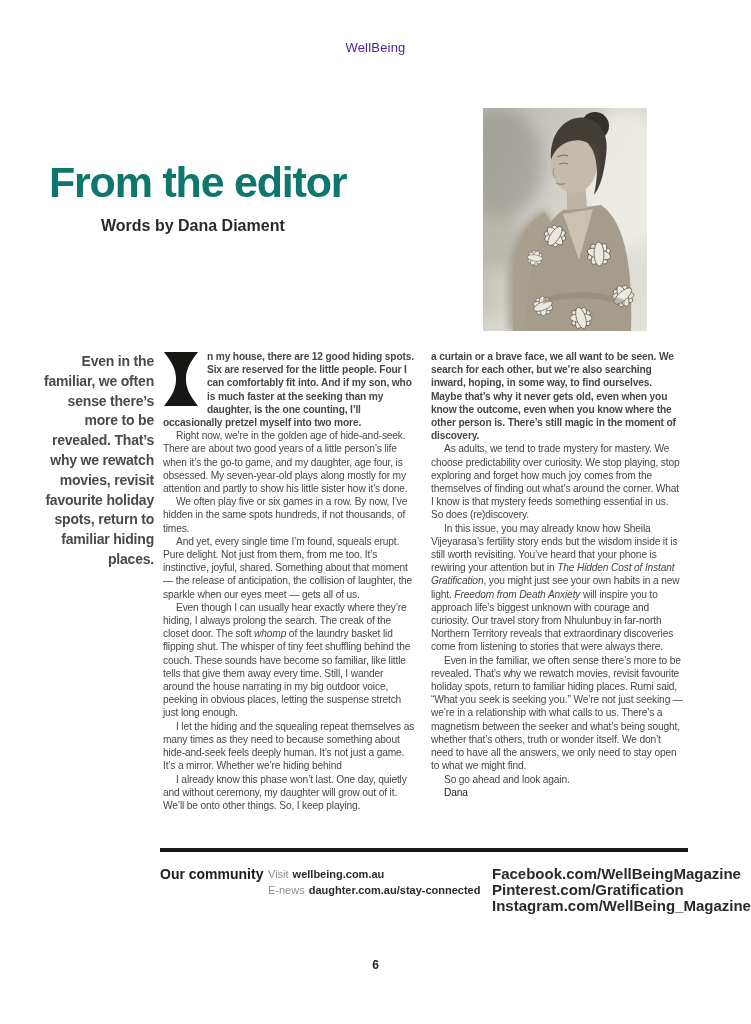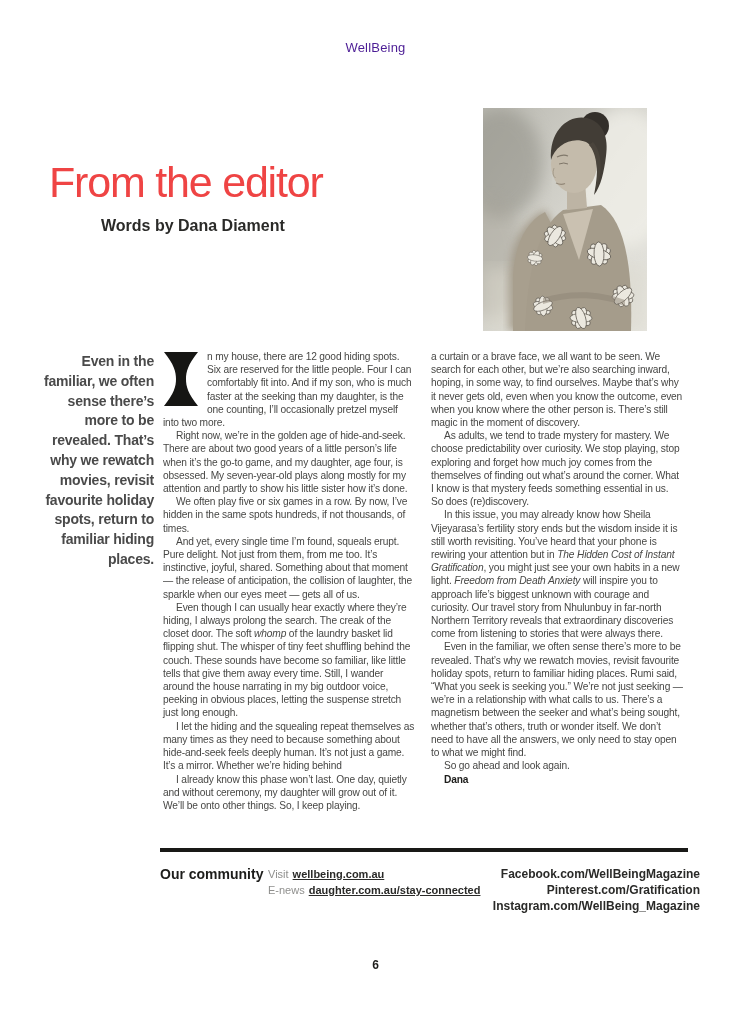--- a/index.html
+++ b/index.html
@@ -7,21 +7,21 @@
     position:relative;width:751px;height:1024px;background:#ffffff;
     margin:0 auto;overflow:hidden;
     font-family:"Liberation Sans",sans-serif;color:#4a4a4a;
   }
   .masthead{
     position:absolute;top:40px;left:0;width:100%;text-align:center;
     font-size:13px;font-weight:400;color:#4c1d95;letter-spacing:.2px;
   }
   .title{
     position:absolute;left:49px;top:158px;
-    font-size:43px;font-weight:400;color:#ef4444;letter-spacing:-1.2px;
+    font-size:43px;font-weight:700;color:#0f766e;letter-spacing:-1.2px;
   }
   .byline{
     position:absolute;left:101px;top:217px;
     font-size:16px;font-weight:700;color:#2a2a28;
   }
   .photo{
     position:absolute;left:483px;top:108px;width:164px;height:223px;
     overflow:hidden;background:#cfcec8;
   }
   .pullquote{
@@ -29,41 +29,41 @@
     text-align:right;font-size:14px;font-weight:700;line-height:19.8px;
     letter-spacing:-.2px;
   }
   .col{
     position:absolute;top:350px;width:252px;
     font-size:10.2px;line-height:13.2px;letter-spacing:-.15px;color:#474745;
   }
   .col-1{left:163px;}
   .col-2{left:431px;}
   .col p{margin:0;text-indent:13px;}
-  .col p.first{text-indent:0;}
+  .col p.first{text-indent:0;font-weight:bold;}
   .it{font-style:italic;}
-  .bd{font-weight:700;color:#1d1d1b;}
+  .bd{font-weight:400;color:#1d1d1b;}
   .dropcap{
     float:left;margin:2px 8px 0 0;width:36px;height:54px;display:block;
   }
   .footer-rule{
     position:absolute;left:160px;top:848px;width:528px;height:4px;
     background:#191917;
   }
   .footer{
     position:absolute;left:160px;top:866px;width:540px;display:flex;
     align-items:flex-start;
   }
   .footer-heading{
     width:108px;font-size:14px;font-weight:700;color:#1d1d1b;flex:0 0 auto;
   }
   .contacts{width:224px;flex:0 0 auto;font-size:11px;line-height:16px;}
   .contact-row .contact-label{color:#8f8f8d;margin-right:4px;}
-  .contact-row .contact-value{font-weight:700;color:#2a2a28;text-decoration:underline;}
-  .socials{flex:1;font-size:12px;line-height:16px;text-align:right;}
+  .contact-row .contact-value{font-weight:700;color:#2a2a28;}
+  .socials{flex:1;font-size:15px;line-height:16px;}
   .socials .contact-row{font-weight:700;color:#2a2a28;}
   .page-number{
     position:absolute;left:0;top:958px;width:100%;text-align:center;
     font-size:12px;font-weight:700;color:#1d1d1b;
   }
 </style>
 </head>
 <body>
 
 <div class="page">

